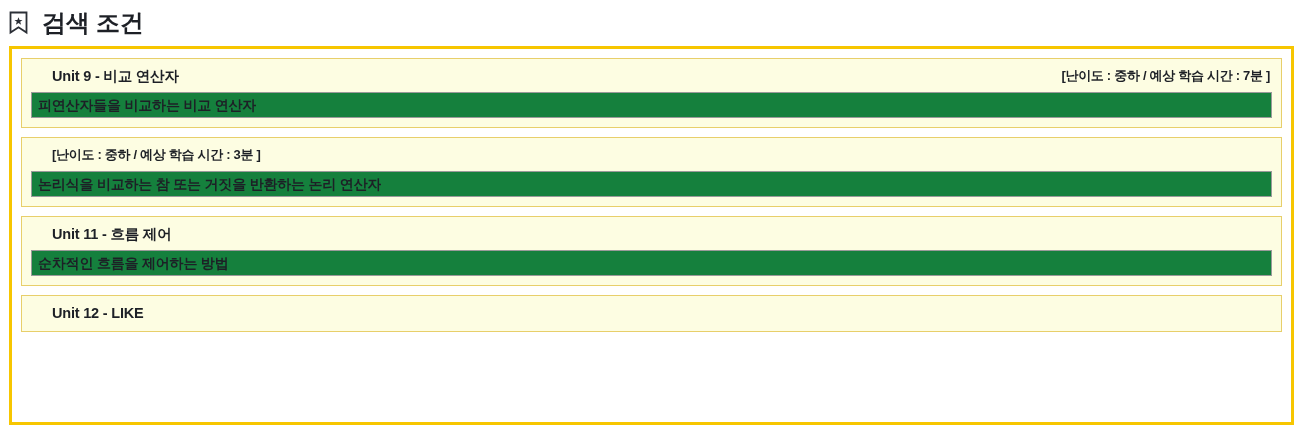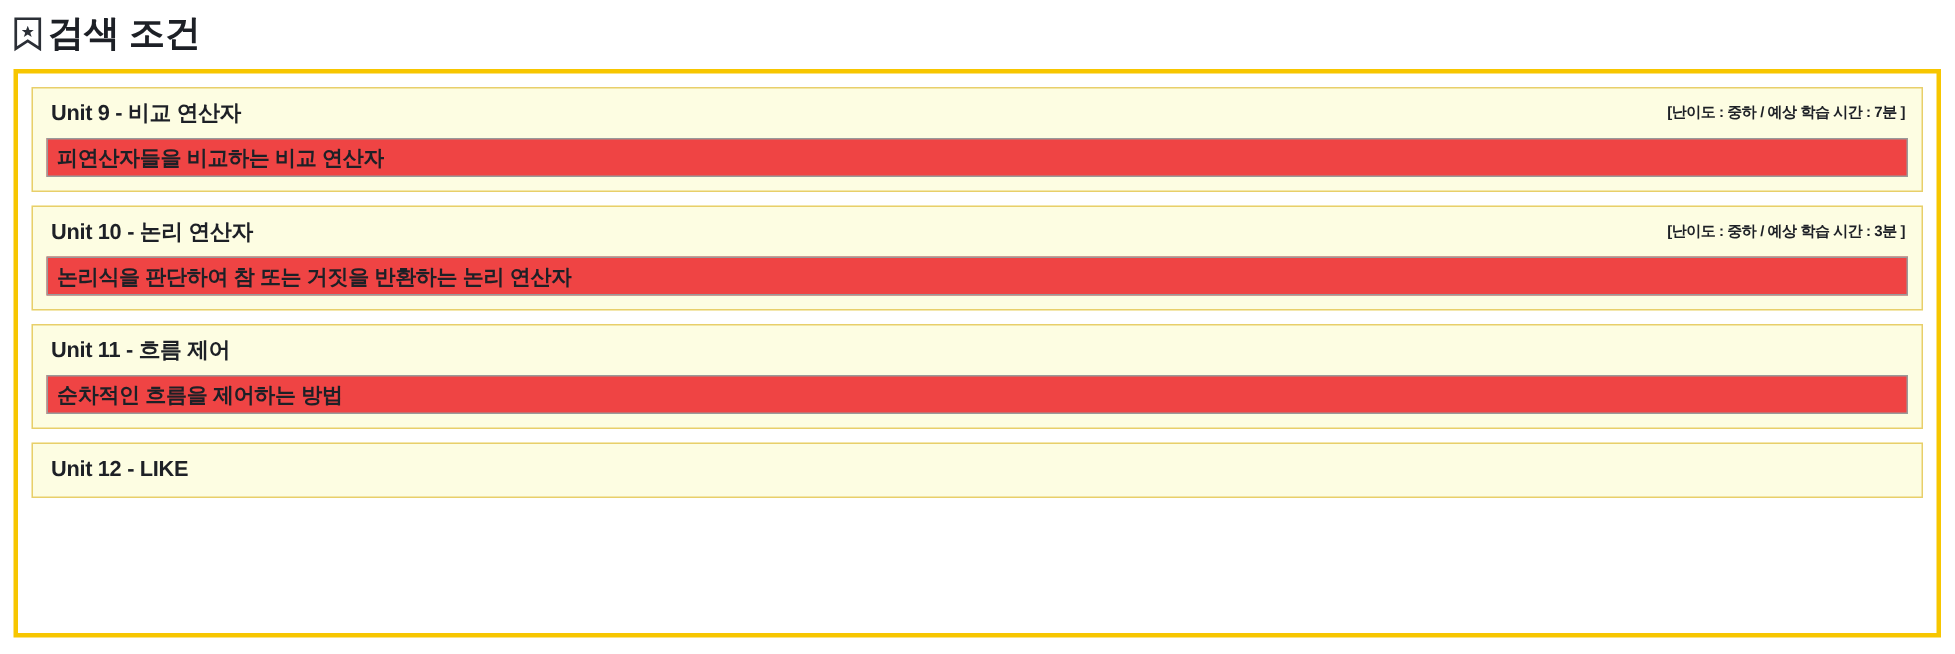--- a/index.html
+++ b/index.html
@@ -13,21 +13,21 @@
     height: 436px;
     font-family: "Liberation Sans", "DejaVu Sans", sans-serif;
     color: #1d2026;
     overflow: hidden;
   }
 
   
   .page-heading {
     display: flex;
     align-items: center;
-    gap: 4px;
+    gap: 14px;
     padding: 9px 0 0 9px;
     height: 36px;
     box-sizing: border-box;
   }
   .bookmark-icon {
     width: 19px;
     height: 24px;
     flex: 0 0 auto;
     display: block;
   }
@@ -61,41 +61,42 @@
   .unit-card:last-child {
     margin-bottom: 0;
   }
 
   .unit-card-header {
     display: flex;
     align-items: flex-end;
     justify-content: space-between;
     gap: 20px;
     padding: 0 2px 0 3px;
+    margin-left: 18px;
   }
   .unit-title {
     font-size: 14.5px;
     font-weight: bold;
     line-height: 18px;
     color: #1d2026;
     white-space: nowrap;
     letter-spacing: -0.2px;
   }
   .unit-meta {
-    font-size: 10px;
+    font-size: 13px;
     font-weight: bold;
     line-height: 18px;
     color: #1d2026;
     white-space: nowrap;
     letter-spacing: -0.3px;
   }
 
   .unit-desc-box {
     margin-top: 7px;
-    background: #ef4444;
+    background: #15803d;
     border: 1px solid #9a9a9a;
     height: 26px;
     display: flex;
     align-items: center;
     padding: 0 6px;
     box-sizing: border-box;
   }
   .unit-desc-text {
     font-size: 14px;
     font-weight: bold;
@@ -127,25 +128,24 @@
       <span class="unit-title">Unit 9 - 비교 연산자</span>
       <span class="unit-meta">[난이도 : 중하 / 예상 학습 시간 : 7분 ]</span>
     </div>
     <div class="unit-desc-box">
       <span class="unit-desc-text">피연산자들을 비교하는 비교 연산자</span>
     </div>
   </div>
 
   <div class="unit-card">
     <div class="unit-card-header">
-      <span class="unit-title">Unit 10 - 논리 연산자</span>
       <span class="unit-meta">[난이도 : 중하 / 예상 학습 시간 : 3분 ]</span>
     </div>
     <div class="unit-desc-box">
-      <span class="unit-desc-text">논리식을 판단하여 참 또는 거짓을 반환하는 논리 연산자</span>
+      <span class="unit-desc-text">논리식을 비교하는 참 또는 거짓을 반환하는 논리 연산자</span>
     </div>
   </div>
 
   <div class="unit-card">
     <div class="unit-card-header">
       <span class="unit-title">Unit 11 - 흐름 제어</span>
     </div>
     <div class="unit-desc-box">
       <span class="unit-desc-text">순차적인 흐름을 제어하는 방법</span>
     </div>

